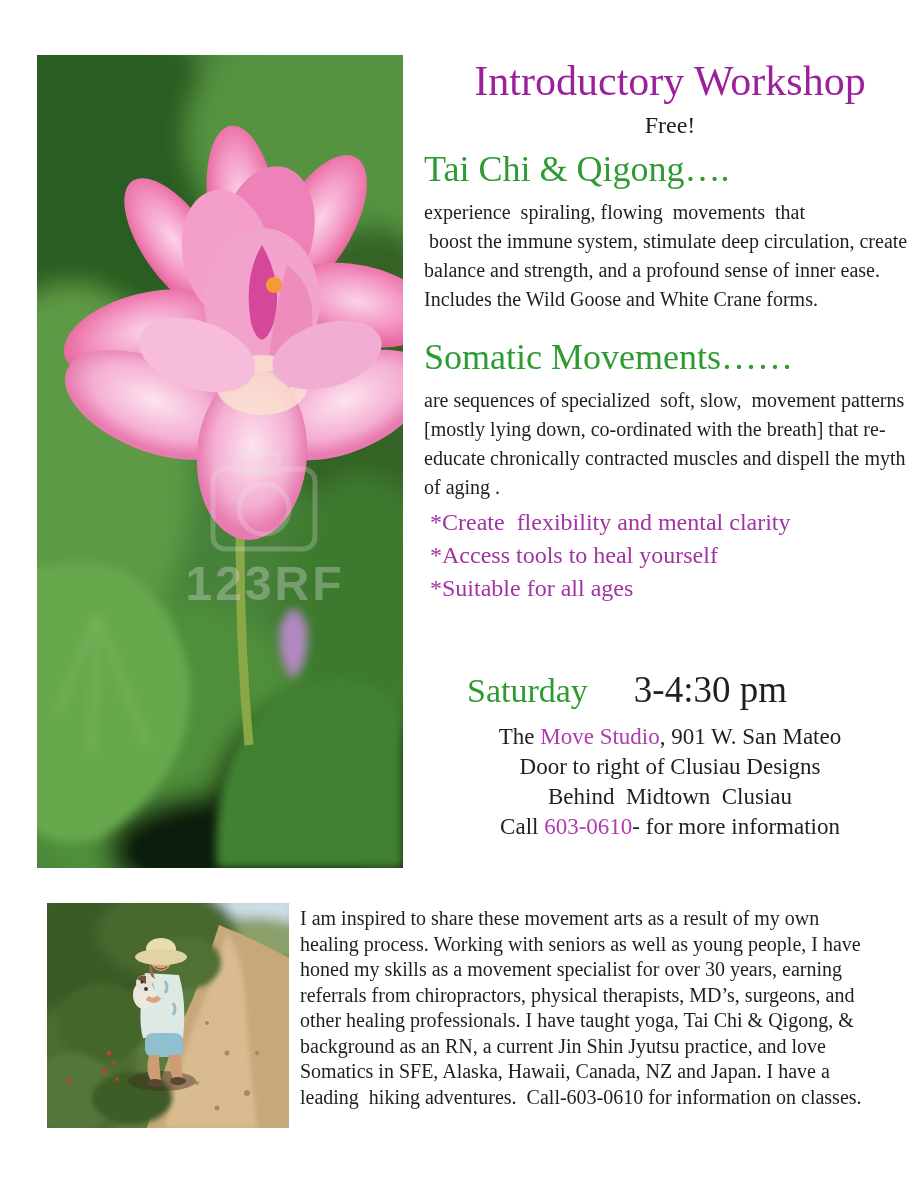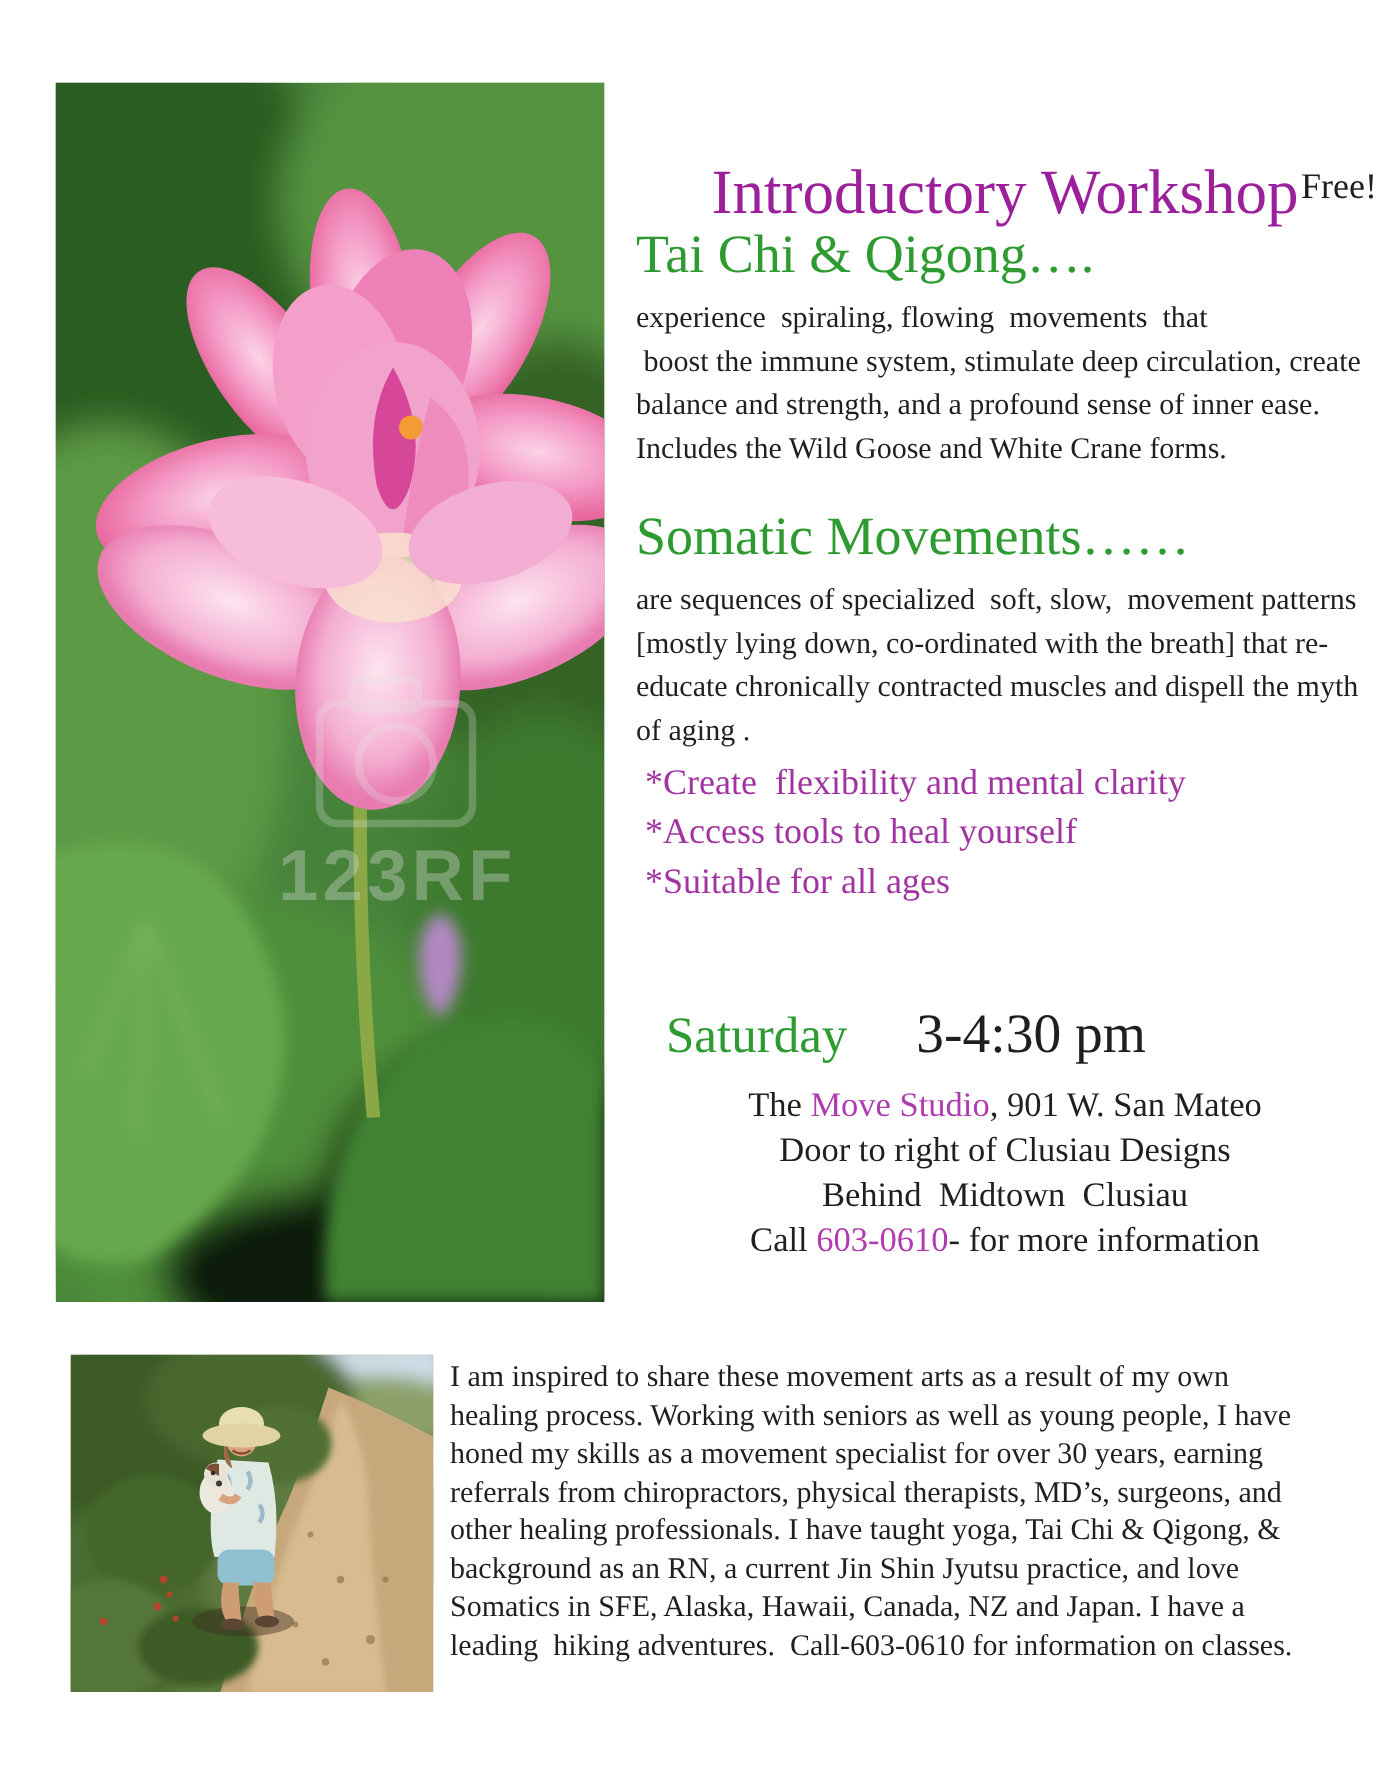--- a/index.html
+++ b/index.html
@@ -7,33 +7,33 @@
     position:relative;width:918px;height:1188px;background:#ffffff;
     overflow:hidden;font-family:"Liberation Serif", serif;color:#1f1f1f;
   }
   .photo{position:absolute;overflow:hidden;}
   #lotus-photo{left:37px;top:55px;width:366px;height:813px;}
   #trail-photo{left:47px;top:903px;width:242px;height:225px;}
   .right-col{position:absolute;left:422px;top:0;width:496px;height:880px;}
   .line{white-space:pre;}
   .flyer-title{
     position:absolute;top:58px;width:100%;text-align:center;
-    font-size:42px;line-height:46px;color:var(--magenta,#9c1f9c);margin-top:48px;
+    font-size:42px;line-height:46px;color:var(--magenta,#9c1f9c);
   }
-  .free-label{position:absolute;top:112px;width:100%;text-align:right;font-size:24px;}
+  .free-label{position:absolute;top:112px;width:100%;text-align:center;font-size:24px;}
   .green-heading{position:absolute;left:2px;font-size:36px;color:var(--green,#2e9b31);}
   #taichi-heading{top:148px;}
   #somatic-heading{top:336px;}
   .body-para{position:absolute;left:2px;width:500px;font-size:20px;line-height:29px;}
   #taichi-para{top:198px;}
   #somatic-para{top:386px;}
   .benefits{position:absolute;left:8px;top:506px;font-size:24px;line-height:33px;color:var(--purple,#a233a2);}
   .schedule{position:absolute;left:2px;top:668px;display:flex;align-items:baseline;}
   .schedule .date{font-size:37px;}
-  .schedule .day{font-size:34px;color:var(--green,#2e9b31);margin-left:20px;}
+  .schedule .day{font-size:34px;color:var(--green,#2e9b31);margin-left:43px;}
   .schedule .time{font-size:37px;margin-left:46px;}
   .venue{position:absolute;top:722px;width:100%;text-align:center;font-size:23px;line-height:30px;}
   .accent{color:var(--magenta2,#b03ab0);}
   .bio{position:absolute;left:300px;top:906px;font-size:20px;line-height:25.5px;}
 </style>
 </head>
 <body>
 
 <div class="page">
 

